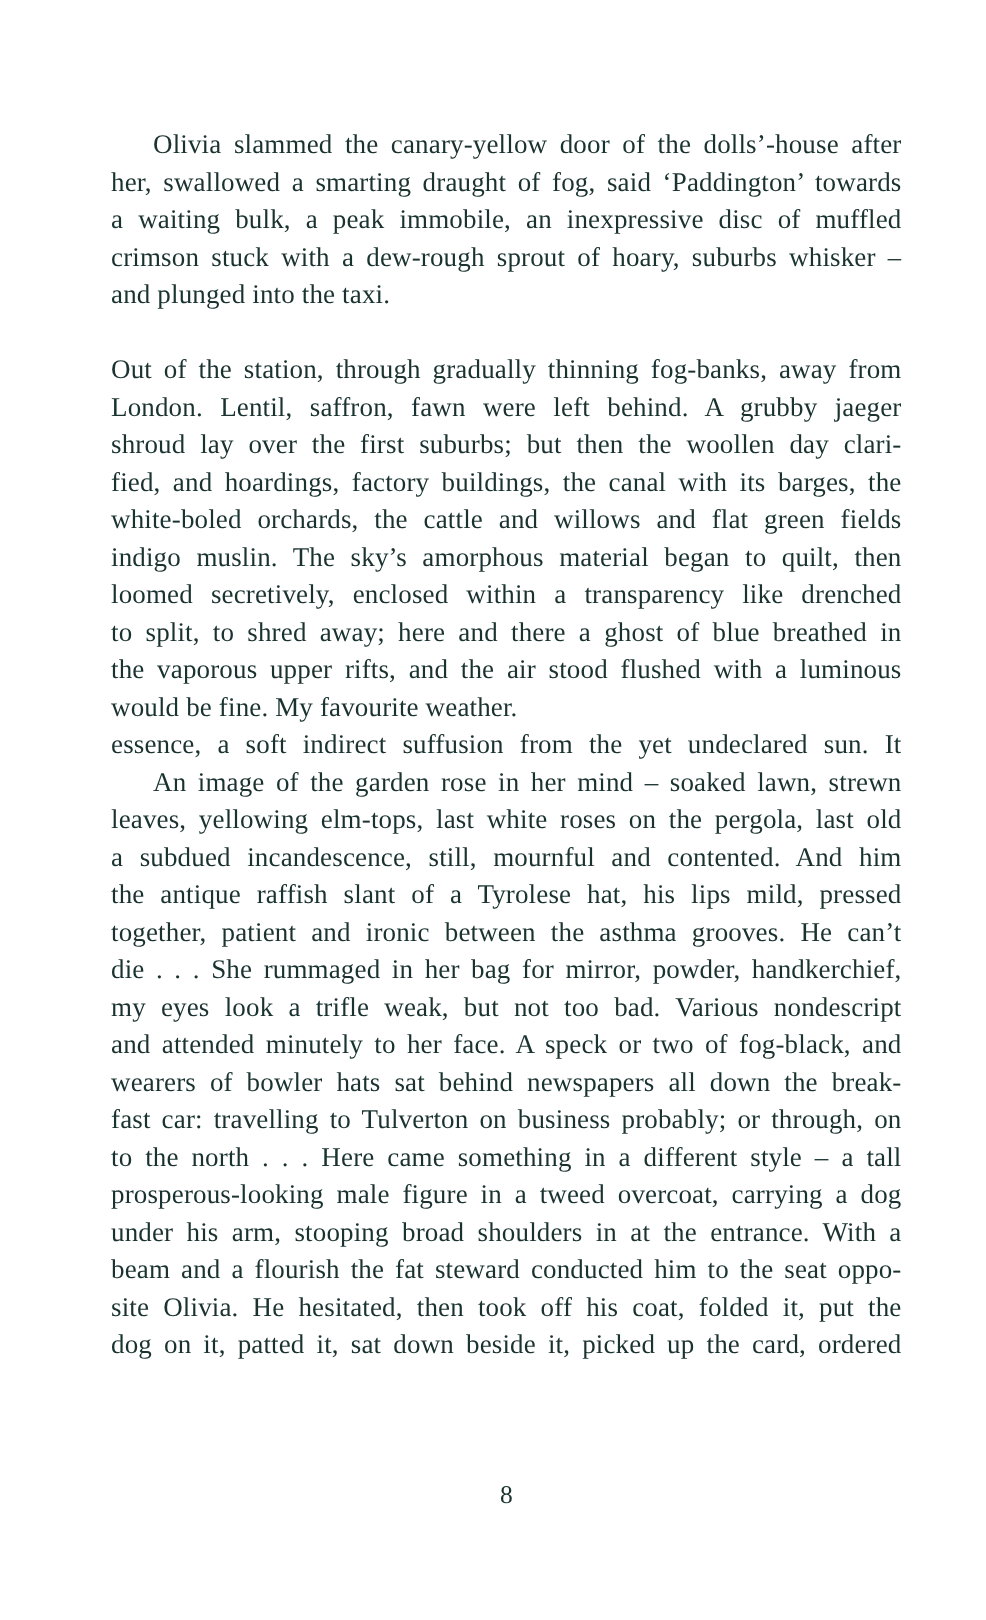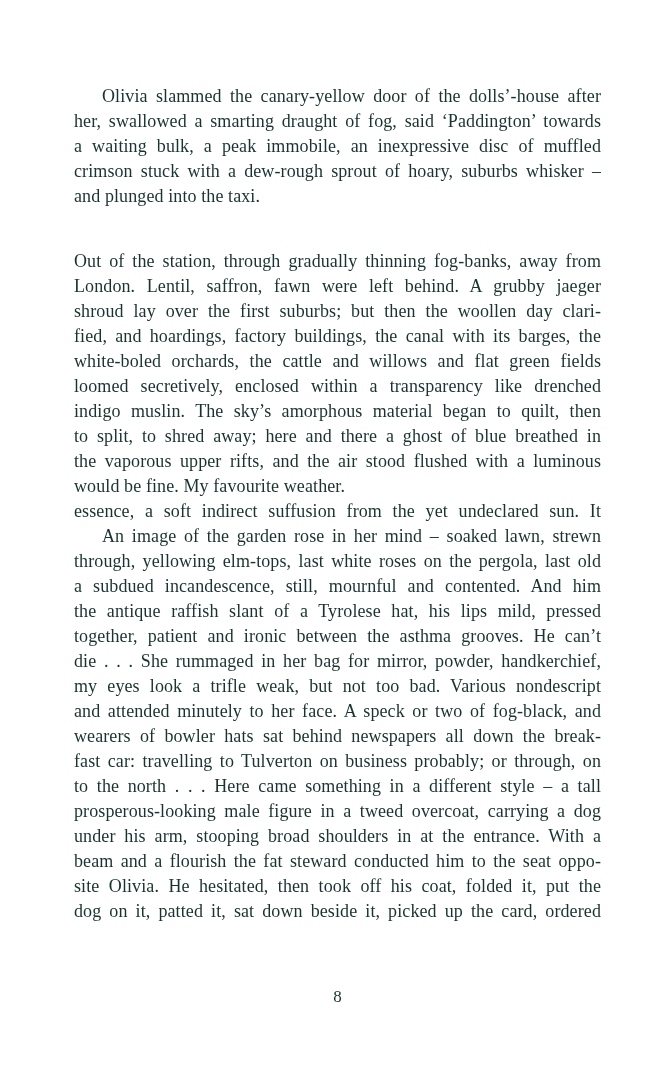--- a/index.html
+++ b/index.html
@@ -21,21 +21,21 @@
     color: var(--ink);
     overflow: hidden;
   }
   .text-block {
     position: absolute;
     left: 74px;
     top: 84px;
     width: 527px;
   }
   .para.space-before {
-    margin-top: 40px;
+    margin-top: 25px;
   }
   .line {
     font-size: 18px;
     line-height: 25px;
     height: 25px;
     overflow: hidden;
     text-align: justify;
     text-align-last: justify;
     letter-spacing: 0.1px;
   }
@@ -66,30 +66,30 @@
         <div class="line">a waiting bulk, a peak immobile, an inexpressive disc of muffled</div>
         <div class="line">crimson stuck with a dew-rough sprout of hoary, suburbs whisker –</div>
         <div class="line last-left">and plunged into the taxi.</div>
       </div>
       <div class="para space-before">
         <div class="line">Out of the station, through gradually thinning fog-banks, away from</div>
         <div class="line">London. Lentil, saffron, fawn were left behind. A grubby jaeger</div>
         <div class="line">shroud lay over the first suburbs; but then the woollen day clari-</div>
         <div class="line">fied, and hoardings, factory buildings, the canal with its barges, the</div>
         <div class="line">white-boled orchards, the cattle and willows and flat green fields</div>
+        <div class="line">indigo muslin. The sky’s amorphous material began to quilt, then</div>
         <div class="line">loomed secretively, enclosed within a transparency like drenched</div>
-        <div class="line">indigo muslin. The sky’s amorphous material began to quilt, then</div>
         <div class="line">to split, to shred away; here and there a ghost of blue breathed in</div>
         <div class="line">the vaporous upper rifts, and the air stood flushed with a luminous</div>
         <div class="line last-left">would be fine. My favourite weather.</div>
         <div class="line">essence, a soft indirect suffusion from the yet undeclared sun. It</div>
       </div>
       <div class="para">
         <div class="line indent">An image of the garden rose in her mind – soaked lawn, strewn</div>
-        <div class="line">through, yellowing elm-tops, last white roses on the pergola, last old</div>
+        <div class="line">leaves, yellowing elm-tops, last white roses on the pergola, last old</div>
         <div class="line">a subdued incandescence, still, mournful and contented. And him</div>
         <div class="line">the antique raffish slant of a Tyrolese hat, his lips mild, pressed</div>
         <div class="line">together, patient and ironic between the asthma grooves. He can’t</div>
         <div class="line">die . . . She rummaged in her bag for mirror, powder, handkerchief,</div>
         <div class="line">my eyes look a trifle weak, but not too bad. Various nondescript</div>
         <div class="line">and attended minutely to her face. A speck or two of fog-black, and</div>
         <div class="line">wearers of bowler hats sat behind newspapers all down the break-</div>
         <div class="line">fast car: travelling to Tulverton on business probably; or through, on</div>
         <div class="line">to the north . . . Here came something in a different style – a tall</div>
         <div class="line">prosperous-looking male figure in a tweed overcoat, carrying a dog</div>

